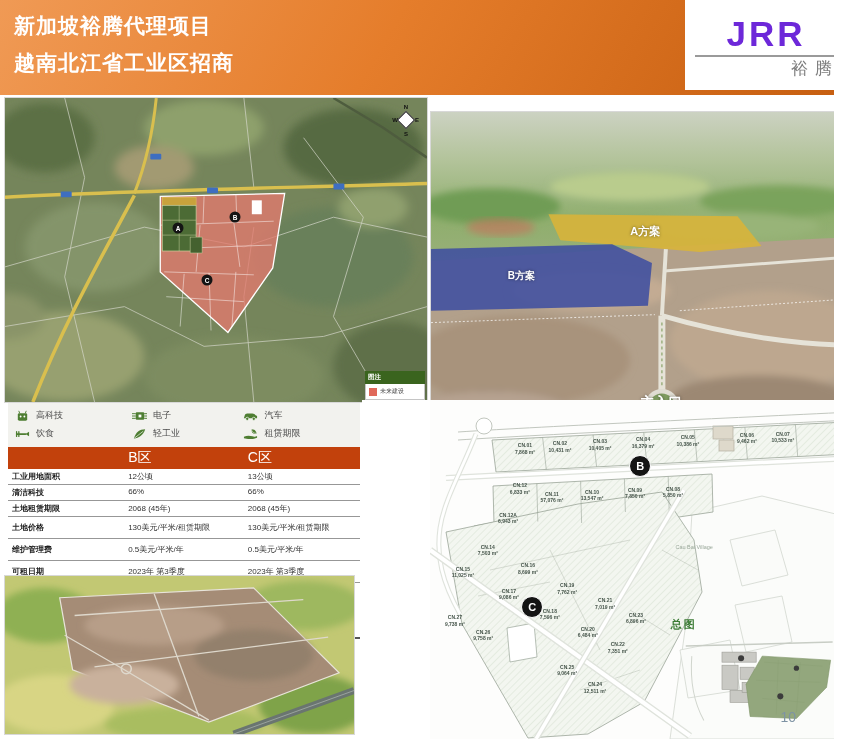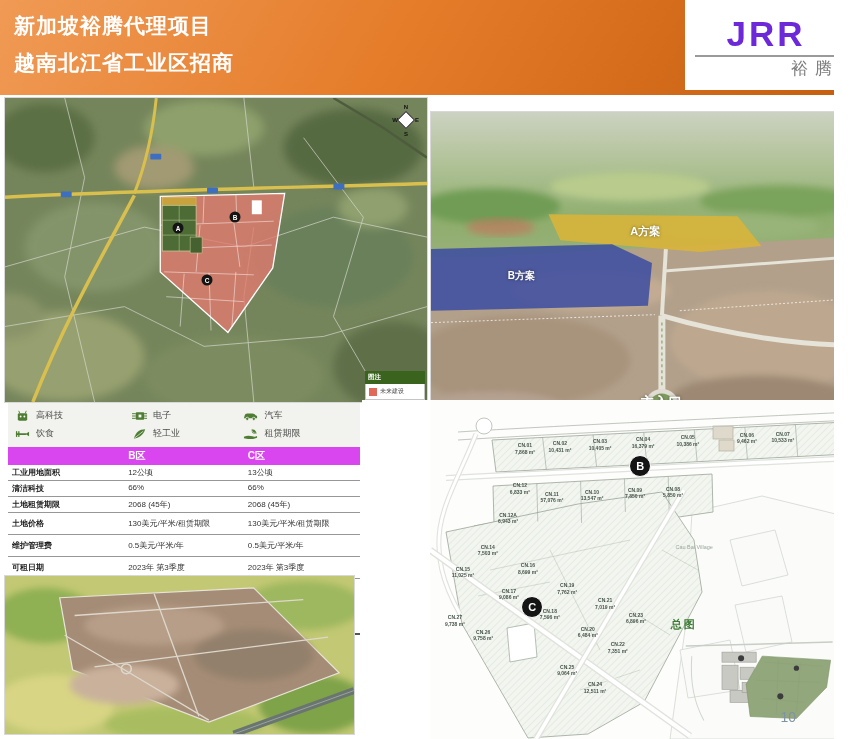--- a/index.html
+++ b/index.html
@@ -38,21 +38,21 @@
   #aerial{left:430px;top:95px;width:422px;height:308px;background:#9db07f;margin-top:16px;}
   .photo-label{position:absolute;transform:translate(-50%,-50%);color:#fff;font-weight:bold;
                text-shadow:0 0 3px rgba(0,0,0,.5);white-space:nowrap;}
   
   #spec-block{position:absolute;left:8px;top:403px;width:352px;}
   .industry-grid{display:grid;grid-template-columns:1.05fr 1fr 1fr;row-gap:5px;padding:6px 6px 7px;background:#f2f2ee;}
   .industry-item{display:flex;align-items:center;gap:6px;font-size:9px;color:#4b4b4b;}
   .ind-icon{display:inline-flex;width:16px;justify-content:center;}
   .ind-icon svg{width:15px;height:12px;}
   table.spec{width:100%;border-collapse:collapse;font-size:8px;color:#333;table-layout:fixed;}
-  .spec th{background:#d946ef;color:#fff;text-align:left;font-size:10px;padding:2px 4px;font-weight:bold;}
+  .spec th{background:#c2410c;color:#fff;text-align:left;font-size:14px;padding:2px 4px;font-weight:normal;}
   .spec td{border-bottom:1px solid #979797;padding:2px 4px;vertical-align:top;}
   .spec td.lbl{color:#1d1d1d;font-weight:bold;}
   .spec tr.tall td{padding:5px 4px;}
   .payment-cell{text-align:center;font-weight:bold;line-height:1.55;}
   .payment-row td{border-bottom:2px solid #555;}
   
   #bottom-photo{left:4px;top:575px;width:351px;height:160px;background:#c2c873;}
   
   #siteplan{position:absolute;left:362px;top:400px;width:490px;height:339px;background:#fff;}
   #plan-canvas{position:absolute;left:68px;top:0;width:422px;height:339px;}

